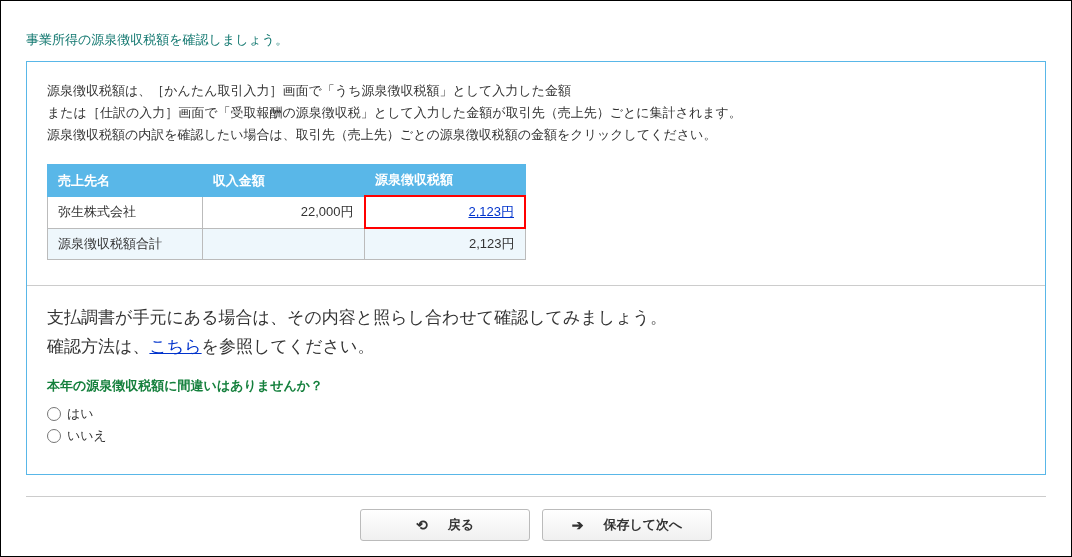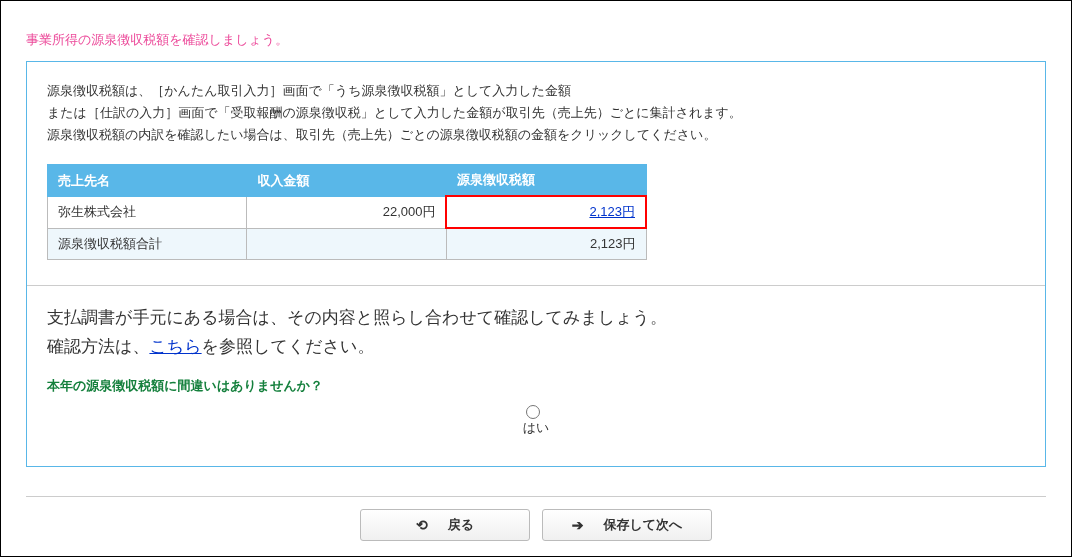--- a/index.html
+++ b/index.html
@@ -18,21 +18,21 @@
       position: relative;
     }
     .page-title {
       font-size: 19px;
       font-weight: bold;
       color: #333;
       margin-bottom: 18px;
     }
     .page-desc {
       font-size: 13px;
-      color: #ec4899;
+      color: #0f766e;
       margin-bottom: 12px;
     }
     .panel {
       border: 1px solid #59b7e8;
     }
     .panel-header {
       background: linear-gradient(#55b5e5, #3a9fd5);
       color: #fff;
       font-weight: bold;
       font-size: 14px;
@@ -43,21 +43,21 @@
       border-bottom: 1px solid #ccc;
     }
     .info-text {
       font-size: 13px;
       color: #333;
       line-height: 1.7;
       margin-bottom: 18px;
     }
     .info-text p { margin: 0; }
     table.withholding-table {
-      width: 600px;
+      width: 479px;
       border-collapse: collapse;
     }
     table.withholding-table th {
       background: #59b7e8;
       color: #fff;
       font-weight: bold;
       text-align: left;
       padding: 6px 10px;
       border: 1px solid #59b7e8;
       font-size: 13px;
@@ -97,21 +97,20 @@
       font-size: 13px;
       margin-bottom: 10px;
     }
     .radio-group {
       display: block;
     }
     .radio-row {
       display: flex;
       align-items: center;
       margin-bottom: 4px;
-      flex-direction: column;
     }
     .radio-row input[type="radio"] {
       margin-right: 6px;
       width: 14px;
       height: 14px;
     }
     .radio-row label { font-size: 13px; }
     .footer-buttons {
       position: absolute;
       bottom: 15px;
@@ -193,20 +192,24 @@
         </p>
       </div>
 
       <p class="question-text">本年の源泉徴収税額に間違いはありませんか？</p>
 
       <div class="radio-group">
         <div class="radio-row">
           <input type="radio" name="confirm" id="confirm-yes" style="">
           <label for="confirm-yes">はい</label>
         </div>
+        <div class="radio-row">
+          <input type="radio" name="confirm" id="confirm-no" style="">
+          <label for="confirm-no">いいえ</label>
+        </div>
       </div>
     </div>
   </div>
 
   <div class="footer-buttons">
     <button class="btn">
       <span class="btn-icon">⟲</span>
       <span>戻る</span>
     </button>
     <button class="btn">

